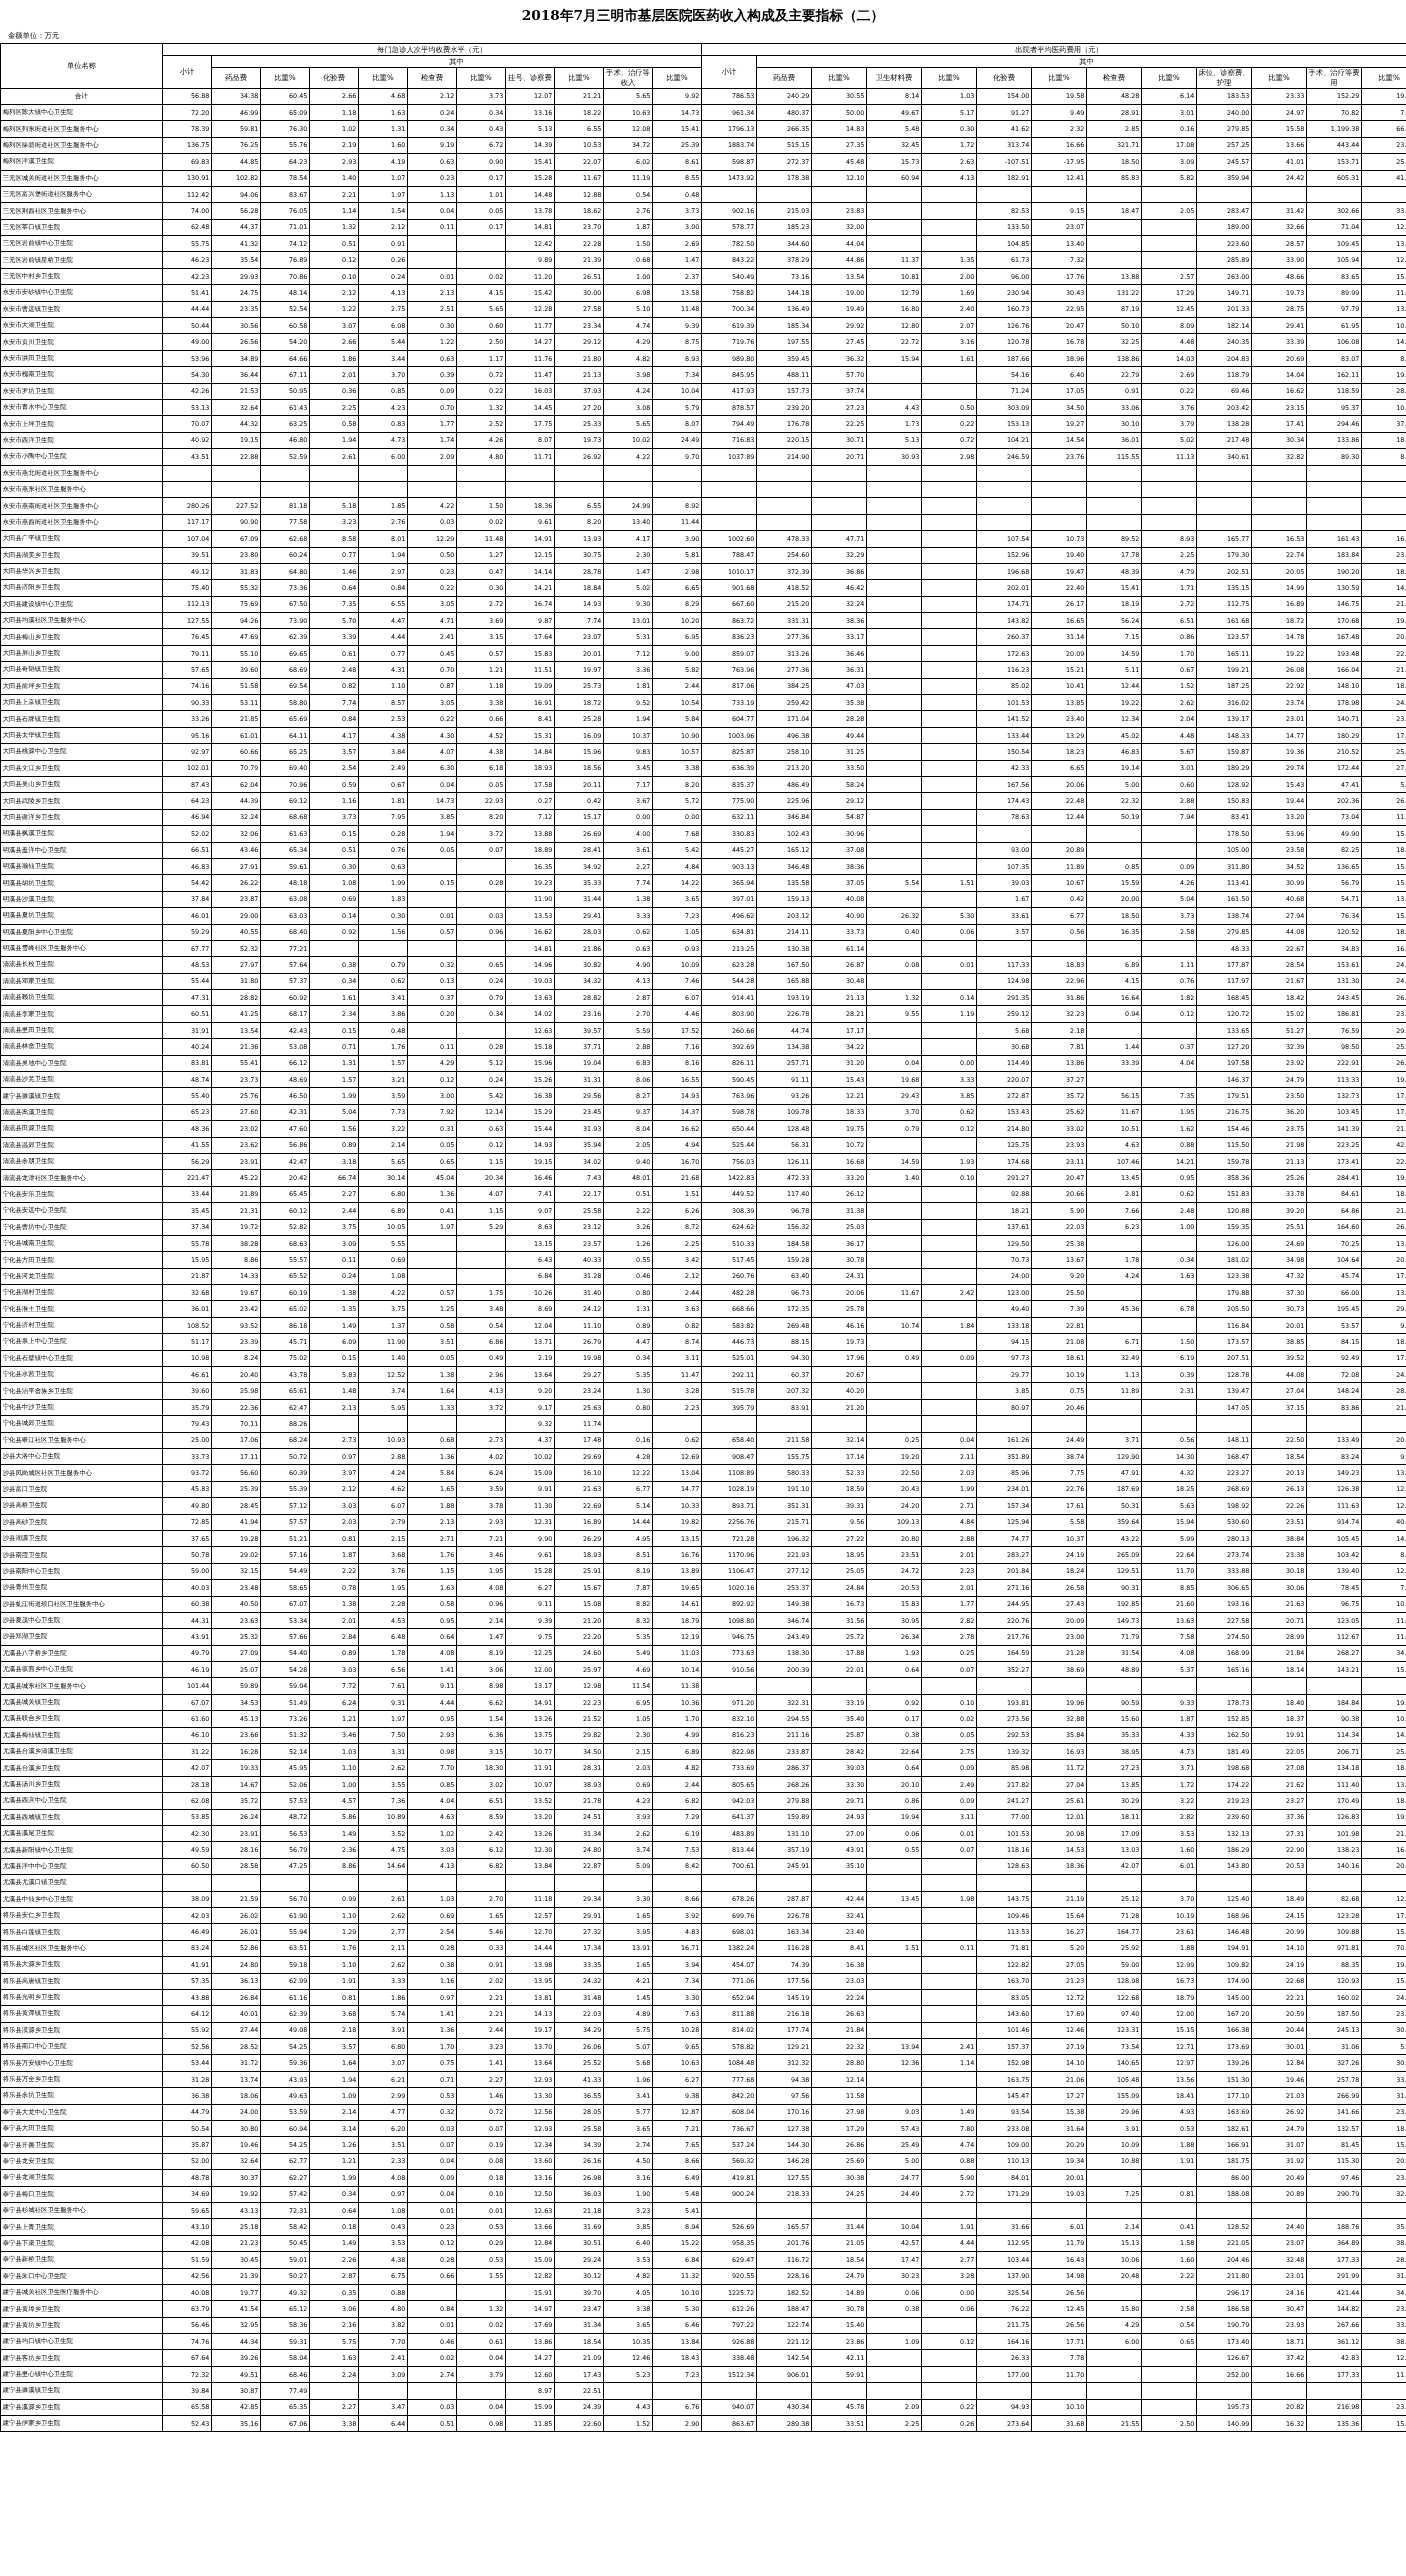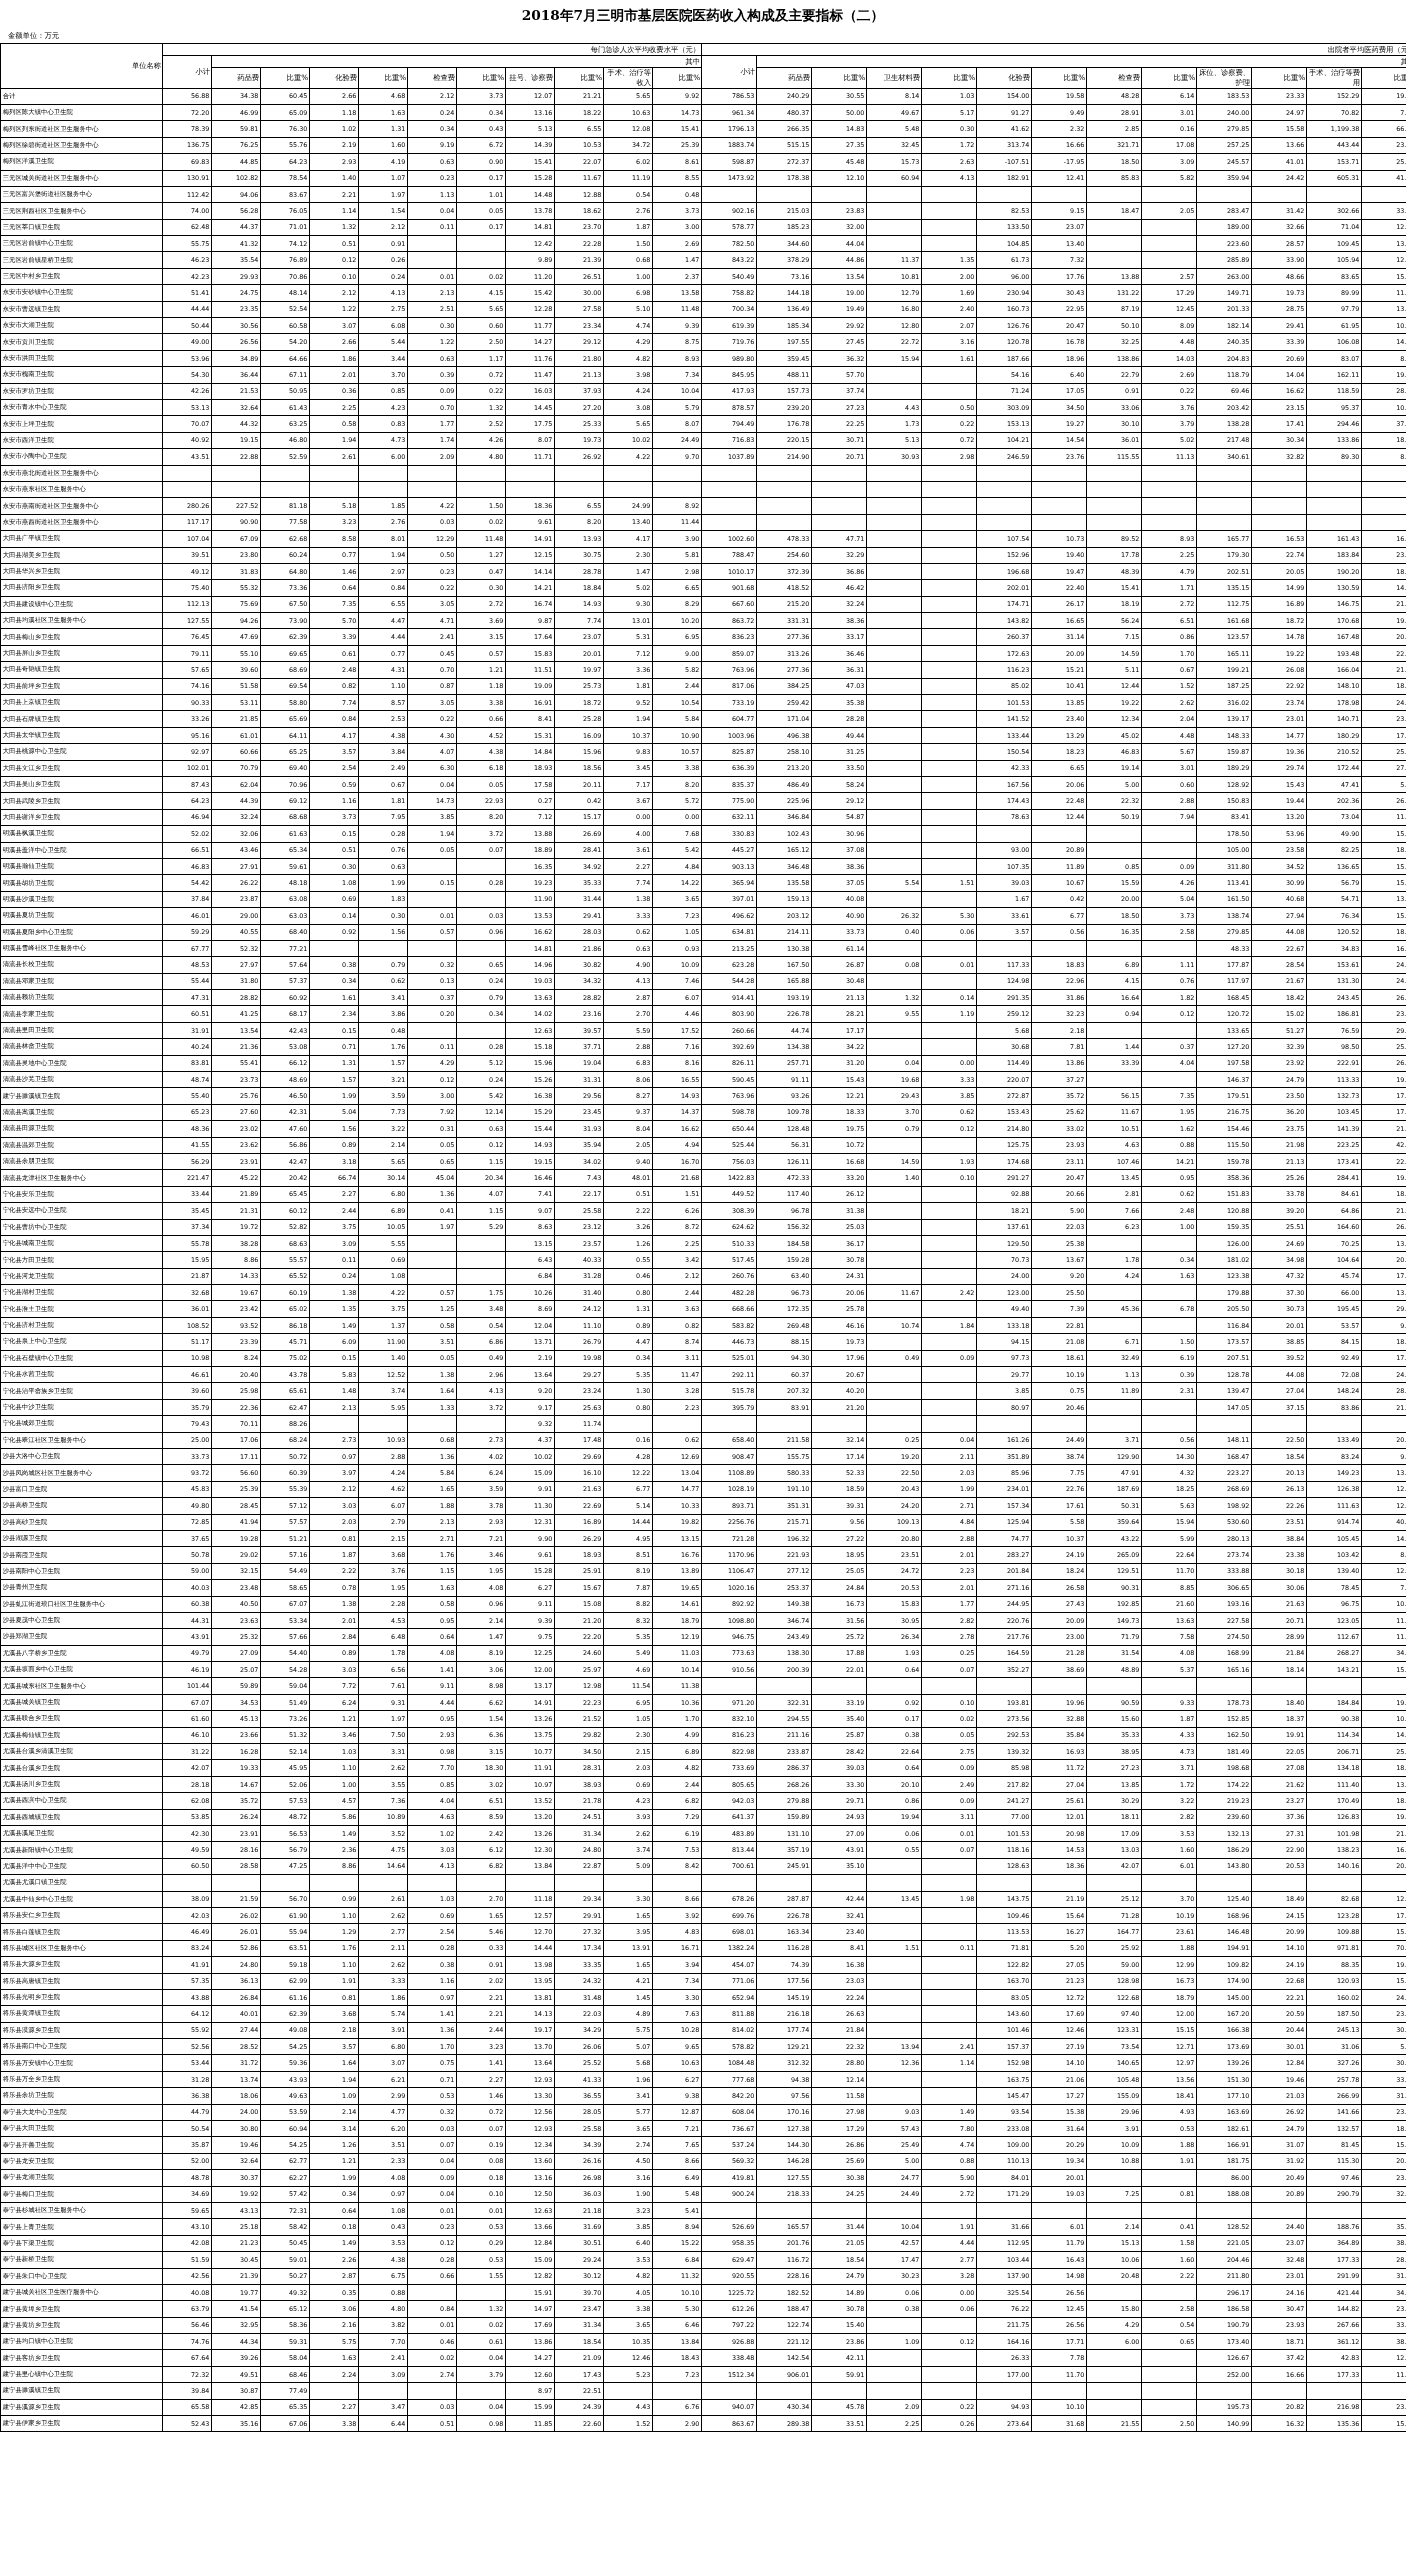--- a/index.html
+++ b/index.html
@@ -2,25 +2,25 @@
 <html style="font-size:13.7px"><head>
 <meta charset="utf-8">
 <style>
   html,body{margin:0;padding:0;background:#fff;}
   body{font-family:"DejaVu Sans","Liberation Sans",sans-serif;color:#000;width:1406px;}
   .sheet{width:1406px;position:relative;border-radius:32px;}
   .title{font-family:"DejaVu Serif","Liberation Serif",serif;font-weight:bold;font-size:13.7px;text-align:center;padding-top:6.8px;height:24px;}
   .unit-label{font-size:7.3px;padding-left:8px;height:12px;}
   table{border-collapse:collapse;table-layout:fixed;width:1406px;}
   th,td{border:0.9px solid #000;overflow:hidden;white-space:nowrap;}
-  thead th{font-size:7.3px;font-weight:normal;text-align:right;vertical-align:middle;padding:0.9px;white-space:normal;line-height:1.25;}
+  thead th{font-size:7.3px;font-weight:normal;text-align:center;vertical-align:middle;padding:0.9px;white-space:normal;line-height:1.25;}
   tbody td{font-size:6.4px;height:15.4px;padding:0 1.7px;}
   td.num{text-align:right;}
   td.name{text-align:left;}
-  tr.total td.name{}
+  tr.total td.name{text-align:center;}
   table{border:1.7px solid #000;}
   thead{border-bottom:1.7px solid #000;}
 </style>
 </head>
 <body>
 
 <div class="sheet">
   <div class="title">2018年7月三明市基层医院医药收入构成及主要指标（二）</div>
   <div class="unit-label">金额单位：万元</div>
   <table>

